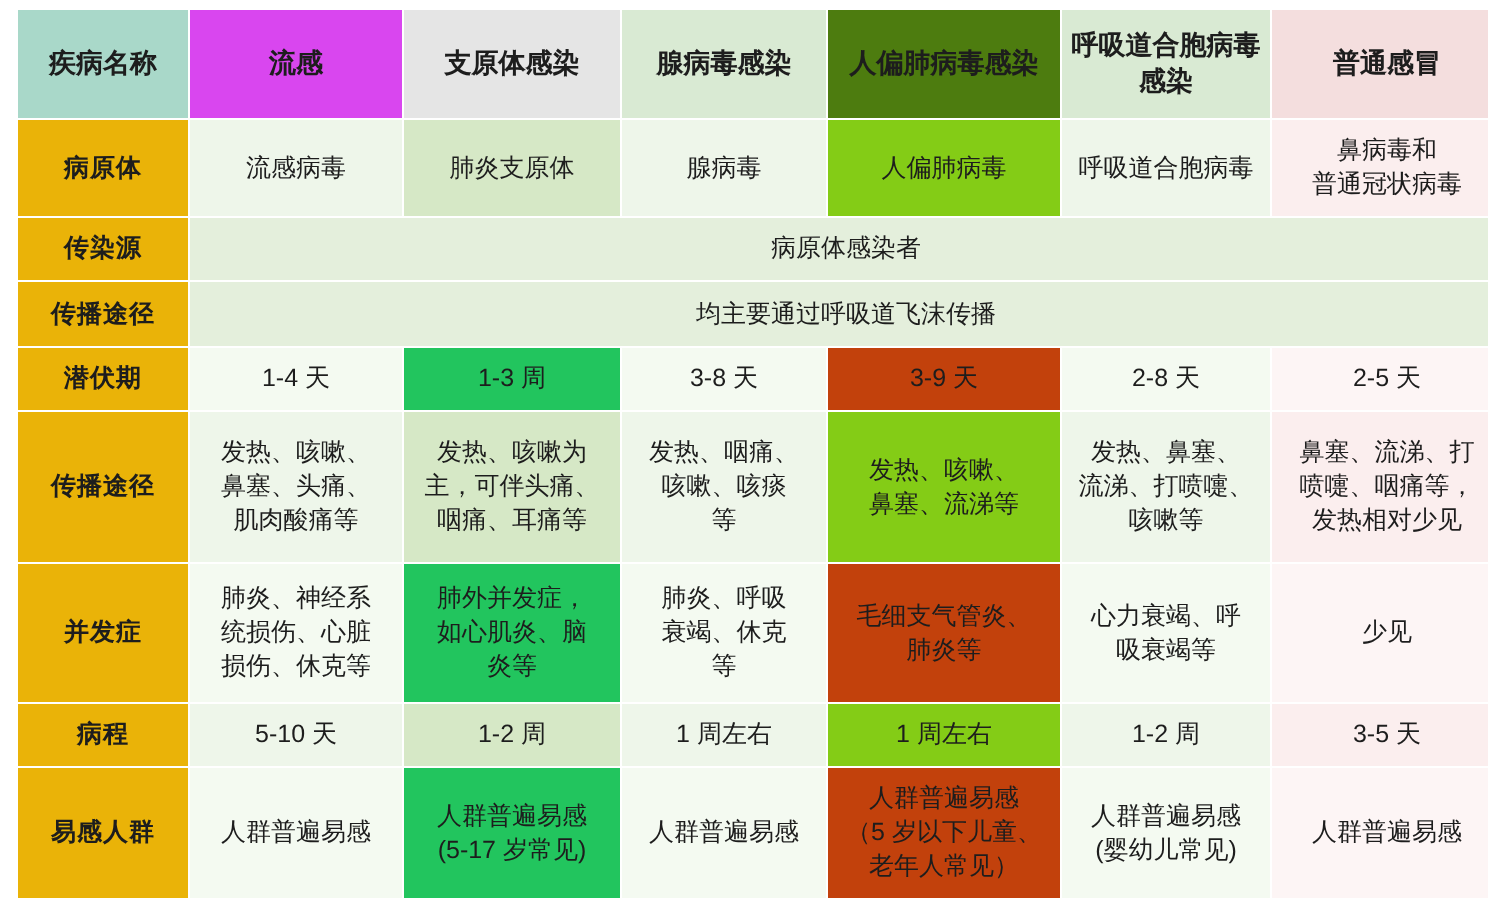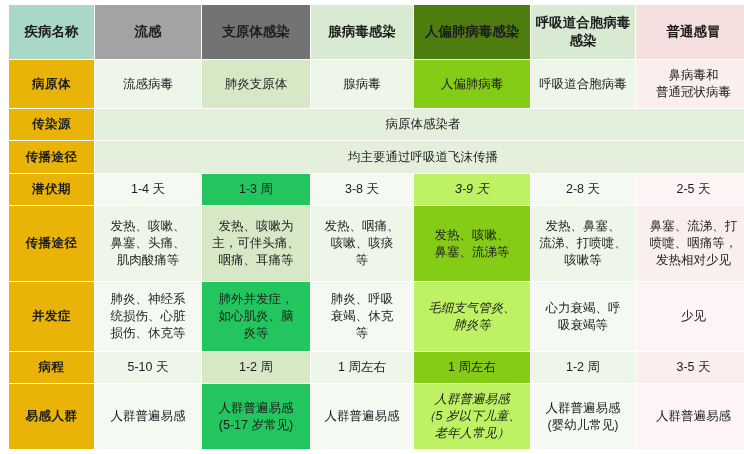--- a/index.html
+++ b/index.html
@@ -44,40 +44,40 @@
     font-size: 13px;
     letter-spacing: 0.5px;
   }
   
   tr.header-row td {
     font-weight: bold;
     font-size: 13.5px;
     height: 46px;
   }
   td.h-corner { background: #a9d8c9; color:#123f35; }
-  td.h-1 { background: #a3a3a3; color:#1d3d1d; }
-  td.h-2 { background: #737373; color:#1d3d1d; }
+  td.h-1 { background: #d946ef; color:#1d3d1d; }
+  td.h-2 { background: #e5e5e5; color:#1d3d1d; }
   td.h-3 { background: #d9ead3; color:#1d3d1d; }
   td.h-4 { background: #4d7c0f; color:#4a3b00; }
   td.h-5 { background: #d9ead3; color:#1d3d1d; }
   td.h-6 { background: #f4dede; color:#4a2020; }
 
   
   td.c1 { background: #eef6ea; }
   td.c2 { background: #d6e8c6; }
   td.c3 { background: #eef6ea; }
   td.c4 { background: #84cc16; }
   td.c5 { background: #eef6ea; }
   td.c6 { background: #fbeeee; }
 
   
   td.c1.alt { background: #f4faf1; margin-top: 36px; }
   td.c2.alt { background: #22c55e; margin-left: 40px; }
   td.c3.alt { background: #f4faf1; }
-  td.c4.alt { background: #bef264; font-style: italic; }
+  td.c4.alt { background: #c2410c; }
   td.c5.alt { background: #f4faf1; }
   td.c6.alt { background: #fdf5f5; }
 
   td.span-all { background: #e4efdc; font-size: 13px; }
 
   .cell-text {
     display: block;
     white-space: pre-line;
   }
 </style>

